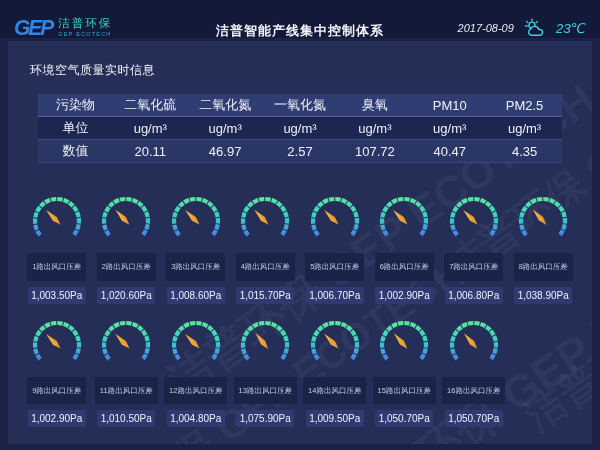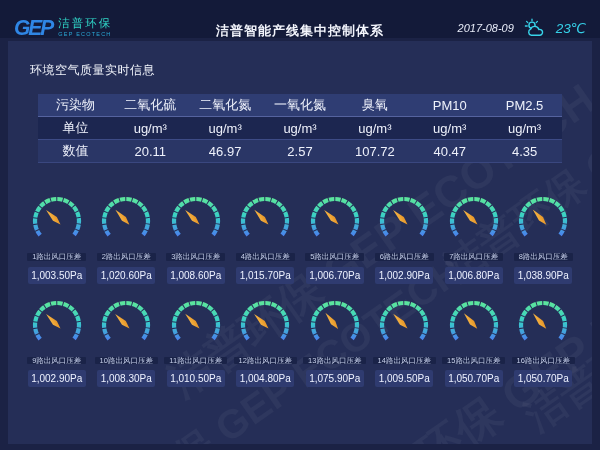--- a/index.html
+++ b/index.html
@@ -52,21 +52,21 @@
   
   .gauge-grid{
     position:relative;z-index:1;display:grid;grid-template-columns:repeat(8,1fr);
     margin:0 14px;
   }
   .gauge-grid.row1{margin-top:30px;}
   .gauge-grid.row2{margin-top:13px;}
   .gauge-cell{display:flex;flex-direction:column;align-items:center;}
   .g-label{
     margin-top:10px;background:#1a2348;color:#c7d0ea;font-size:7.5px;
-    padding:0 5px;border-radius:1px;line-height:1;white-space:nowrap;
+    padding:10px 5px;border-radius:1px;line-height:1;white-space:nowrap;
   }
   .g-value{
     margin-top:6px;background:#2f3b70;color:#eef2ff;font-size:10px;
     width:58px;text-align:center;padding:3px 0;border-radius:2px;white-space:nowrap;
   }
 </style>
 </head>
 <body>
 
 <svg width="0" height="0" style="position:absolute" aria-hidden="true">
@@ -215,28 +215,20 @@
         <svg width="60" height="50" viewBox="0 0 60 50">
           <path d="M 13.15 42.15 A 22 22 0 1 1 46.85 42.15" fill="none" stroke="url(#arcGrad)" stroke-width="4.2" stroke-dasharray="5.24 1"></path>
           <polygon points="0,-15.5 -2.7,-3 0,5 2.7,-3" fill="url(#needleGrad)" transform="translate(30,28) rotate(-44.7)"></polygon>
         </svg>
         <div class="g-label">9路出风口压差</div>
         <div class="g-value">1,002.90Pa</div>
       </div>
       <div class="gauge-cell">
         <svg width="60" height="50" viewBox="0 0 60 50">
           <path d="M 13.15 42.15 A 22 22 0 1 1 46.85 42.15" fill="none" stroke="url(#arcGrad)" stroke-width="4.2" stroke-dasharray="5.24 1"></path>
-          <polygon points="0,-15.5 -2.7,-3 0,5 2.7,-3" fill="url(#needleGrad)" transform="translate(30,28) rotate(-44.3)"></polygon>
-        </svg>
-        <div class="g-label">10路出风口压差</div>
-        <div class="g-value">1,008.30Pa</div>
-      </div>
-      <div class="gauge-cell">
-        <svg width="60" height="50" viewBox="0 0 60 50">
-          <path d="M 13.15 42.15 A 22 22 0 1 1 46.85 42.15" fill="none" stroke="url(#arcGrad)" stroke-width="4.2" stroke-dasharray="5.24 1"></path>
           <polygon points="0,-15.5 -2.7,-3 0,5 2.7,-3" fill="url(#needleGrad)" transform="translate(30,28) rotate(-44.1)"></polygon>
         </svg>
         <div class="g-label">11路出风口压差</div>
         <div class="g-value">1,010.50Pa</div>
       </div>
       <div class="gauge-cell">
         <svg width="60" height="50" viewBox="0 0 60 50">
           <path d="M 13.15 42.15 A 22 22 0 1 1 46.85 42.15" fill="none" stroke="url(#arcGrad)" stroke-width="4.2" stroke-dasharray="5.24 1"></path>
           <polygon points="0,-15.5 -2.7,-3 0,5 2.7,-3" fill="url(#needleGrad)" transform="translate(30,28) rotate(-44.6)"></polygon>
         </svg>

